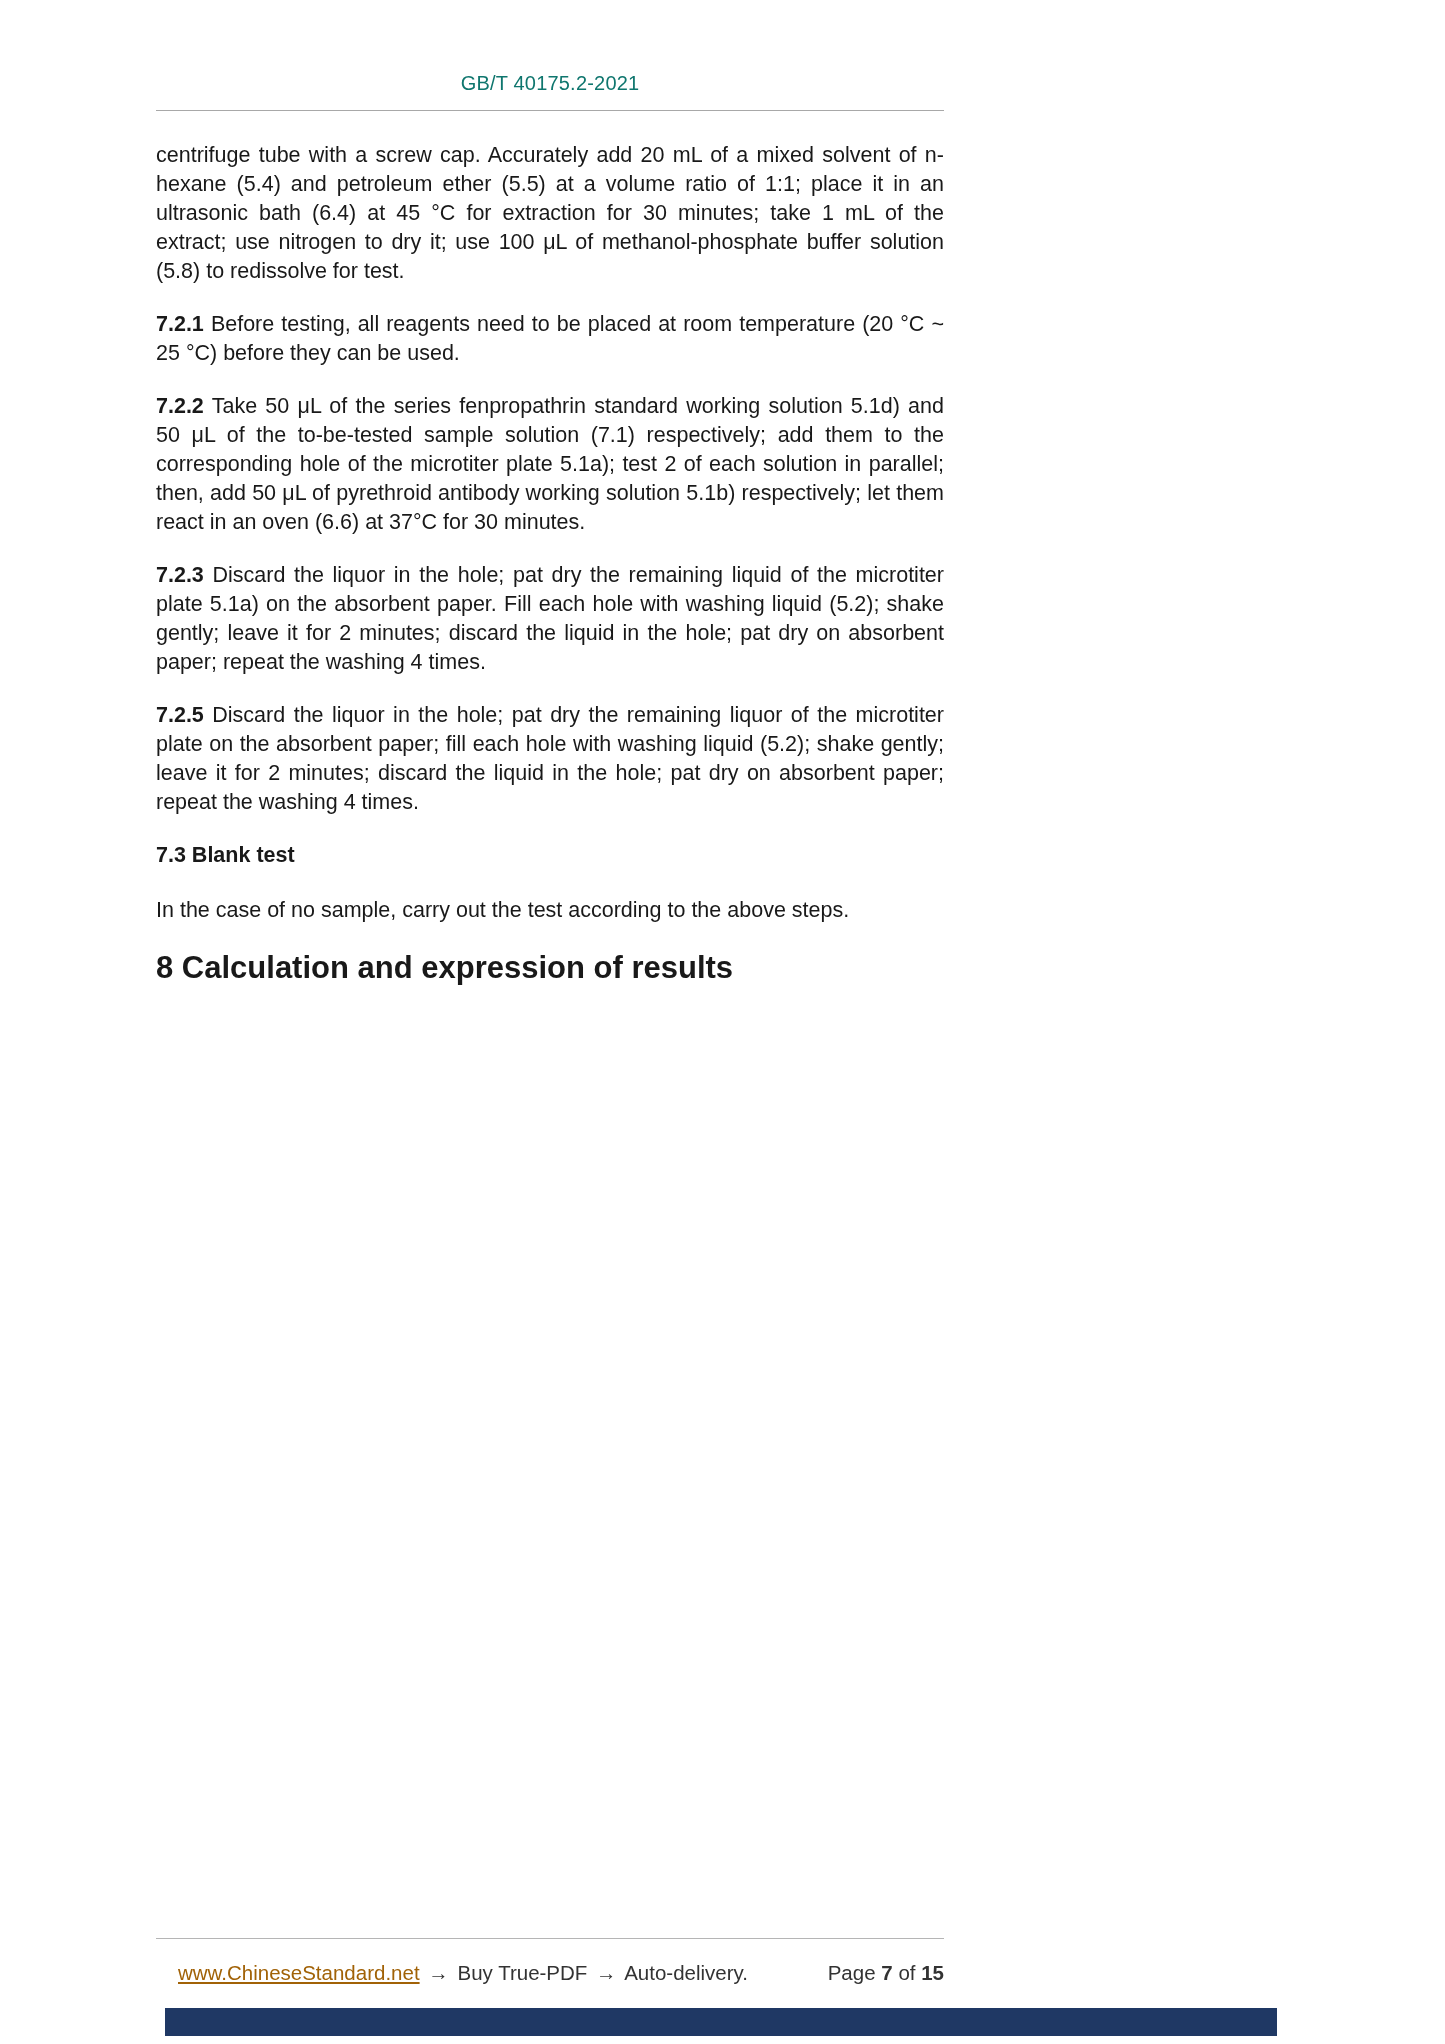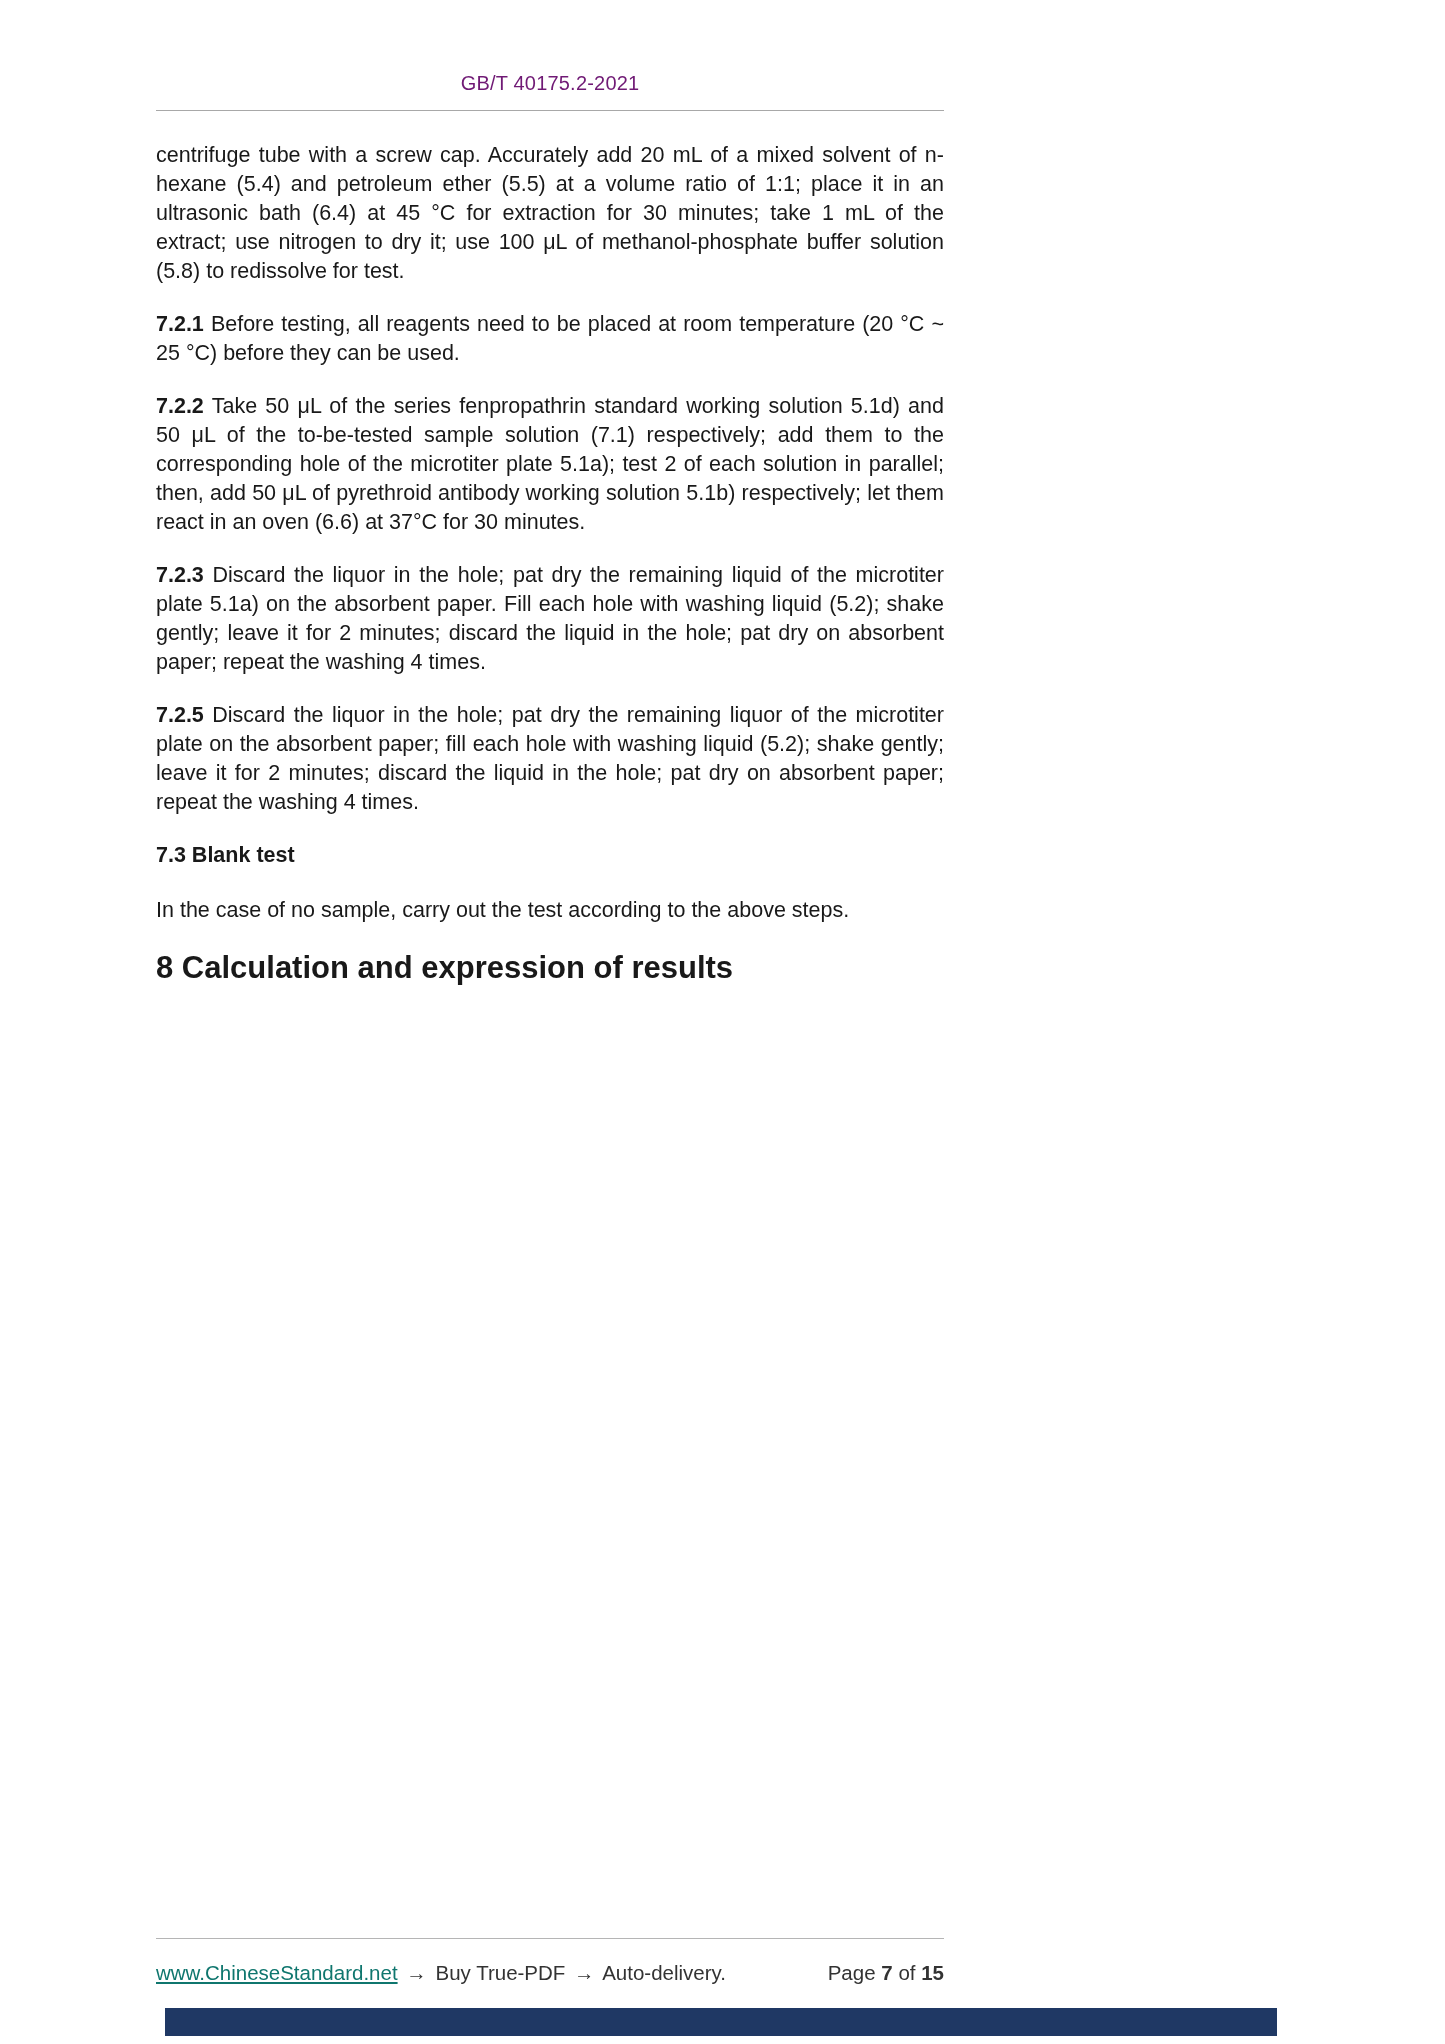--- a/index.html
+++ b/index.html
@@ -17,21 +17,21 @@
   .content {
     position: absolute;
     left: 156px;
     top: 0;
     width: 788px;
   }
   .doc-header {
     padding-top: 72px;
     text-align: center;
     font-size: 20px;
-    color: #701a75;
+    color: #0f766e;
     letter-spacing: 0.2px;
   }
   .header-rule {
     border: none;
     border-top: 1px solid #a8a8a8;
     margin-top: 15px;
   }
   .body-block { padding-top: 30px; }
   .para {
     font-size: 21.5px;
@@ -64,22 +64,23 @@
     border: none;
     border-top: 1px solid #b5b5b5;
   }
   .footer-row {
     display: flex;
     justify-content: space-between;
     align-items: baseline;
     margin-top: 22px;
   }
   .footer-link {
-    color: #0f766e;
+    color: #a16207;
     cursor: pointer;
+    margin-left: 22px;
   }
   .arrow { padding: 0 3px; color: #333333; }
   .page-indicator b { font-weight: bold; }
   .blue-bar {
     position: absolute;
     left: 165px;
     top: 2008px;
     width: 1112px;
     height: 28px;
     background: #1f3864;

